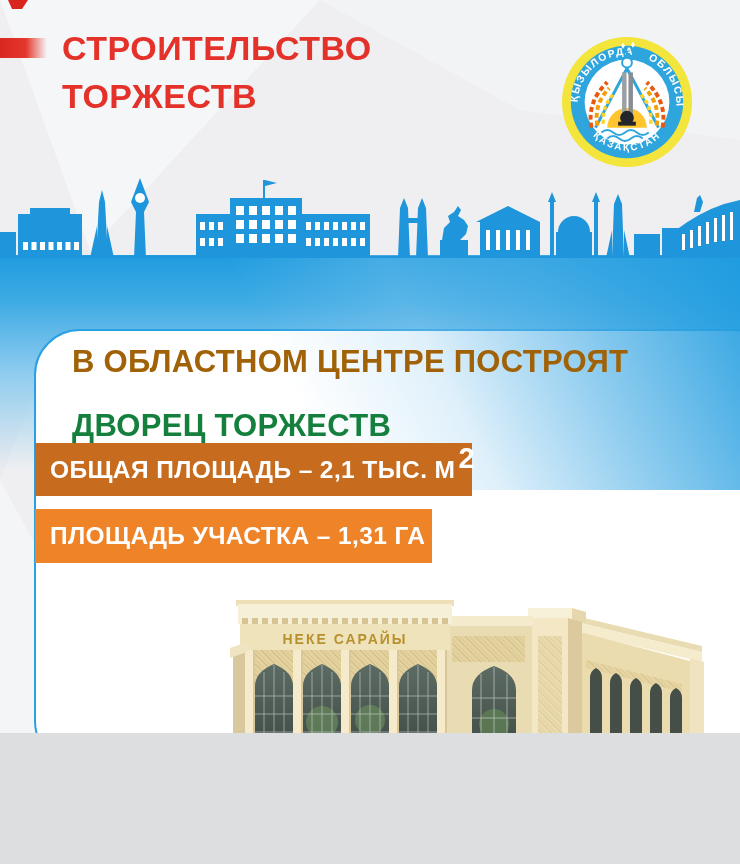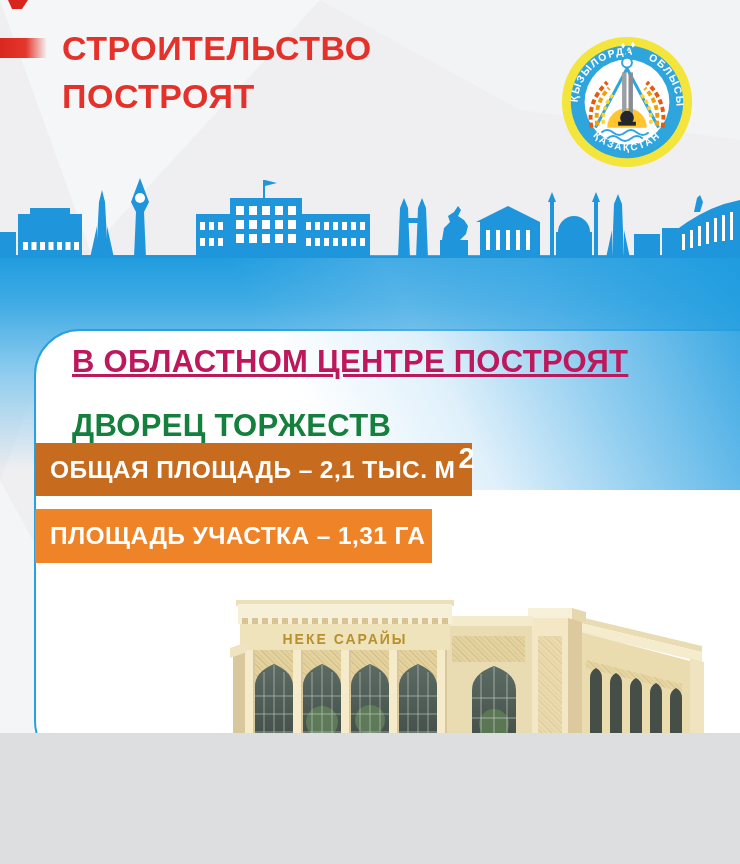--- a/index.html
+++ b/index.html
@@ -30,21 +30,21 @@
     background:linear-gradient(180deg,#1F9CDF 0%,#3FABE4 22%,#8FCCEF 55%,rgba(224,240,250,0) 100%);}
   .band-overlay{position:absolute;left:0;top:255px;width:740px;height:235px;z-index:3;pointer-events:none;
     background:linear-gradient(243deg,rgba(31,156,223,.95) 0%,rgba(77,175,230,.6) 25%,rgba(150,206,240,.3) 42%,rgba(210,235,250,0) 60%);}
   
   .card{position:absolute;left:34px;top:329px;width:746px;height:438px;z-index:2;
     background:#FFFFFF;border:2px solid #2AA0E2;border-radius:46px;}
   .line-patch{position:absolute;left:694px;top:755px;width:46px;height:16px;background:#F3F3F5;z-index:4;}
   
   .card-heading{position:absolute;left:72px;top:341px;z-index:5;
     font-weight:bold;font-size:31px;line-height:42px;letter-spacing:.3px;}
-  .h-line1{display:block;color:#be185d;text-decoration:underline;}
+  .h-line1{display:block;color:#a16207;}
   .h-line2{display:block;color:#15803d;margin-top:22px;}
   
   .badge{position:absolute;display:flex;align-items:center;padding-left:15px;z-index:5;
     color:#FFFFFF;font-weight:bold;font-size:24.5px;letter-spacing:.4px;white-space:nowrap;}
   .badge1{left:35px;top:443px;width:437px;height:53px;background:#C76B1E;}
   .badge2{left:35px;top:509px;width:397px;height:54px;background:#EF8327;}
   .badge-sup{display:inline-block;font-size:29px;transform:translateY(-11px);margin-left:3px;}
   
   .palace{position:absolute;left:178px;top:572px;width:550px;height:260px;z-index:5;}
   .sign-text{font-family:"Liberation Sans","DejaVu Sans",sans-serif;font-weight:bold;}
@@ -64,21 +64,21 @@
     <polygon points="740,560 740,772 620,690" fill="#F1EAD9" opacity="0.55"></polygon>
     <polygon points="404,864 566,802 652,864" fill="#F0E7D3"></polygon>
     <polygon points="548,864 740,772 740,864" fill="#E8D9BB"></polygon>
   </svg>
 
   <div class="ribbon"></div>
   <div class="ribbon-notch"></div>
 
   <h1 class="main-title" style="margin:0;">
     <span>СТРОИТЕЛЬСТВО</span>
-    <span>ПОСТРОЯТ</span>
+    <span>ТОРЖЕСТВ</span>
   </h1>
 
   <svg class="emblem" viewBox="0 0 140 140">
     <circle cx="70" cy="70" r="66" fill="#F3E53C"></circle>
     <circle cx="70" cy="70" r="57" fill="#2EA5DD"></circle>
     <circle cx="70" cy="70" r="43" fill="#FFFFFF"></circle>
     <defs>
       <path id="arcTop" d="M 20,72 A 50,50 0 0 1 120,72" fill="none"></path>
       <path id="arcBottom" d="M 24,82 A 47,47 0 0 0 116,82" fill="none"></path>
     </defs>

